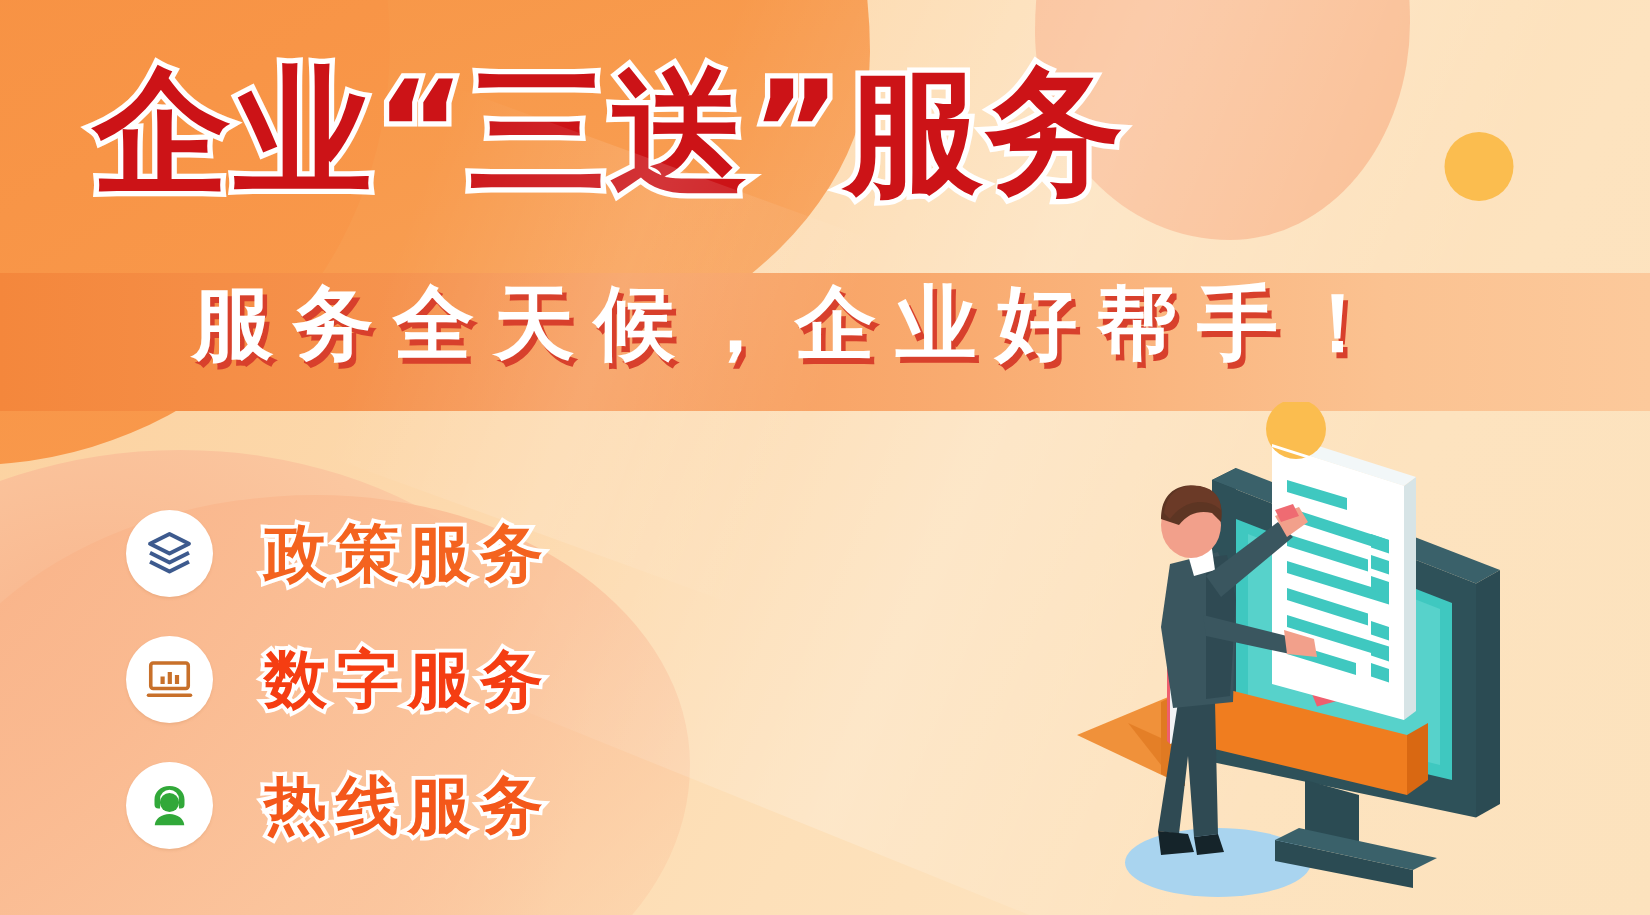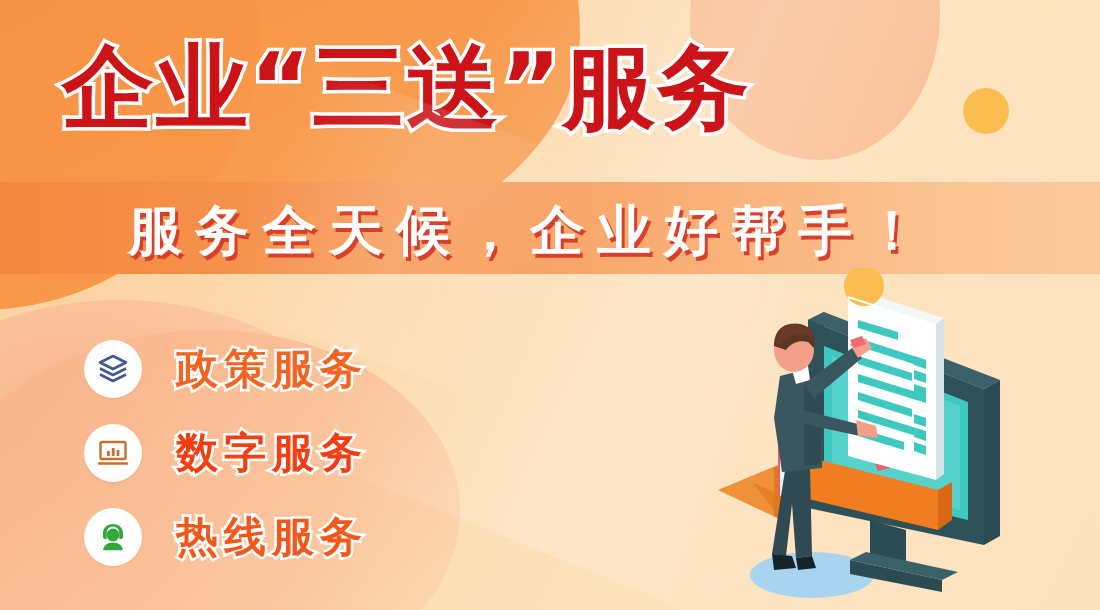--- a/index.html
+++ b/index.html
@@ -80,27 +80,28 @@
     position:absolute;left:0;top:182px;
     width:1100px;height:92px;
     background:linear-gradient(90deg,#f4873c 0%,#f69551 28%,#f9ab70 58%,#fbc291 84%,#fcc99b 100%);
   }
   .subtitle-band .sheen{
     position:absolute;left:250px;top:-80px;
     width:300px;height:260px;transform:rotate(20deg);
     background:linear-gradient(90deg,rgba(255,255,255,0),rgba(255,255,255,.14),rgba(255,255,255,0));
   }
   .subtitle{
-    position:absolute;left:128px;top:204px;
+    position:absolute;left:128px;top:194px;
     font-size:54px;line-height:1;
     font-weight:bold;
     color:#ffffff;
     letter-spacing:13px;
     white-space:nowrap;
     text-shadow:3px 4px 0 #d8402c;
+    font-family:Liberation Mono, monospace;
   }
 
   
   .service-list{
     position:absolute;left:84px;top:338px;
   }
   .service-row{
     display:flex;align-items:center;
     height:62px;margin-bottom:22px;
   }

